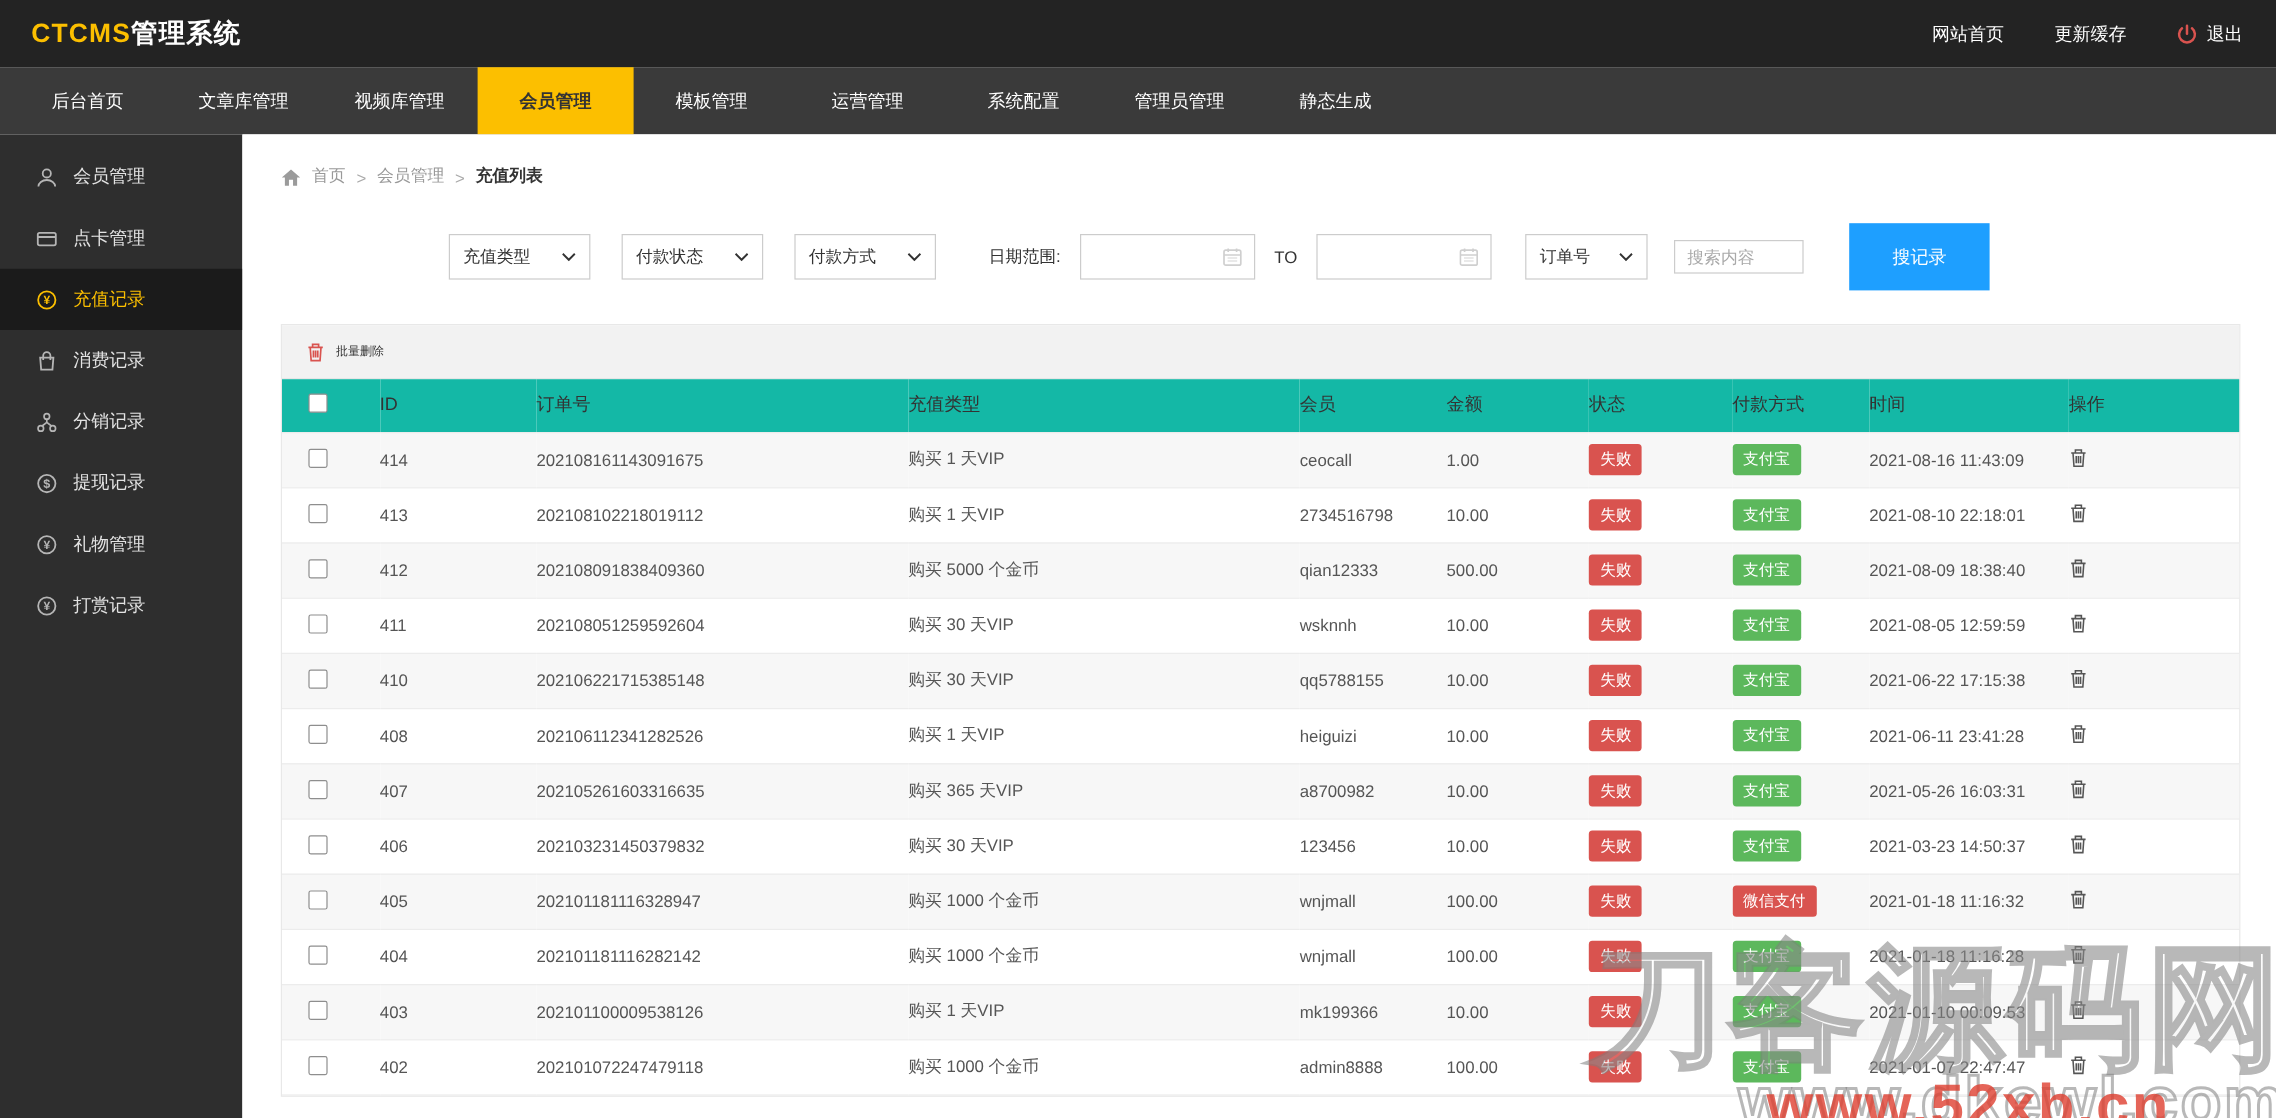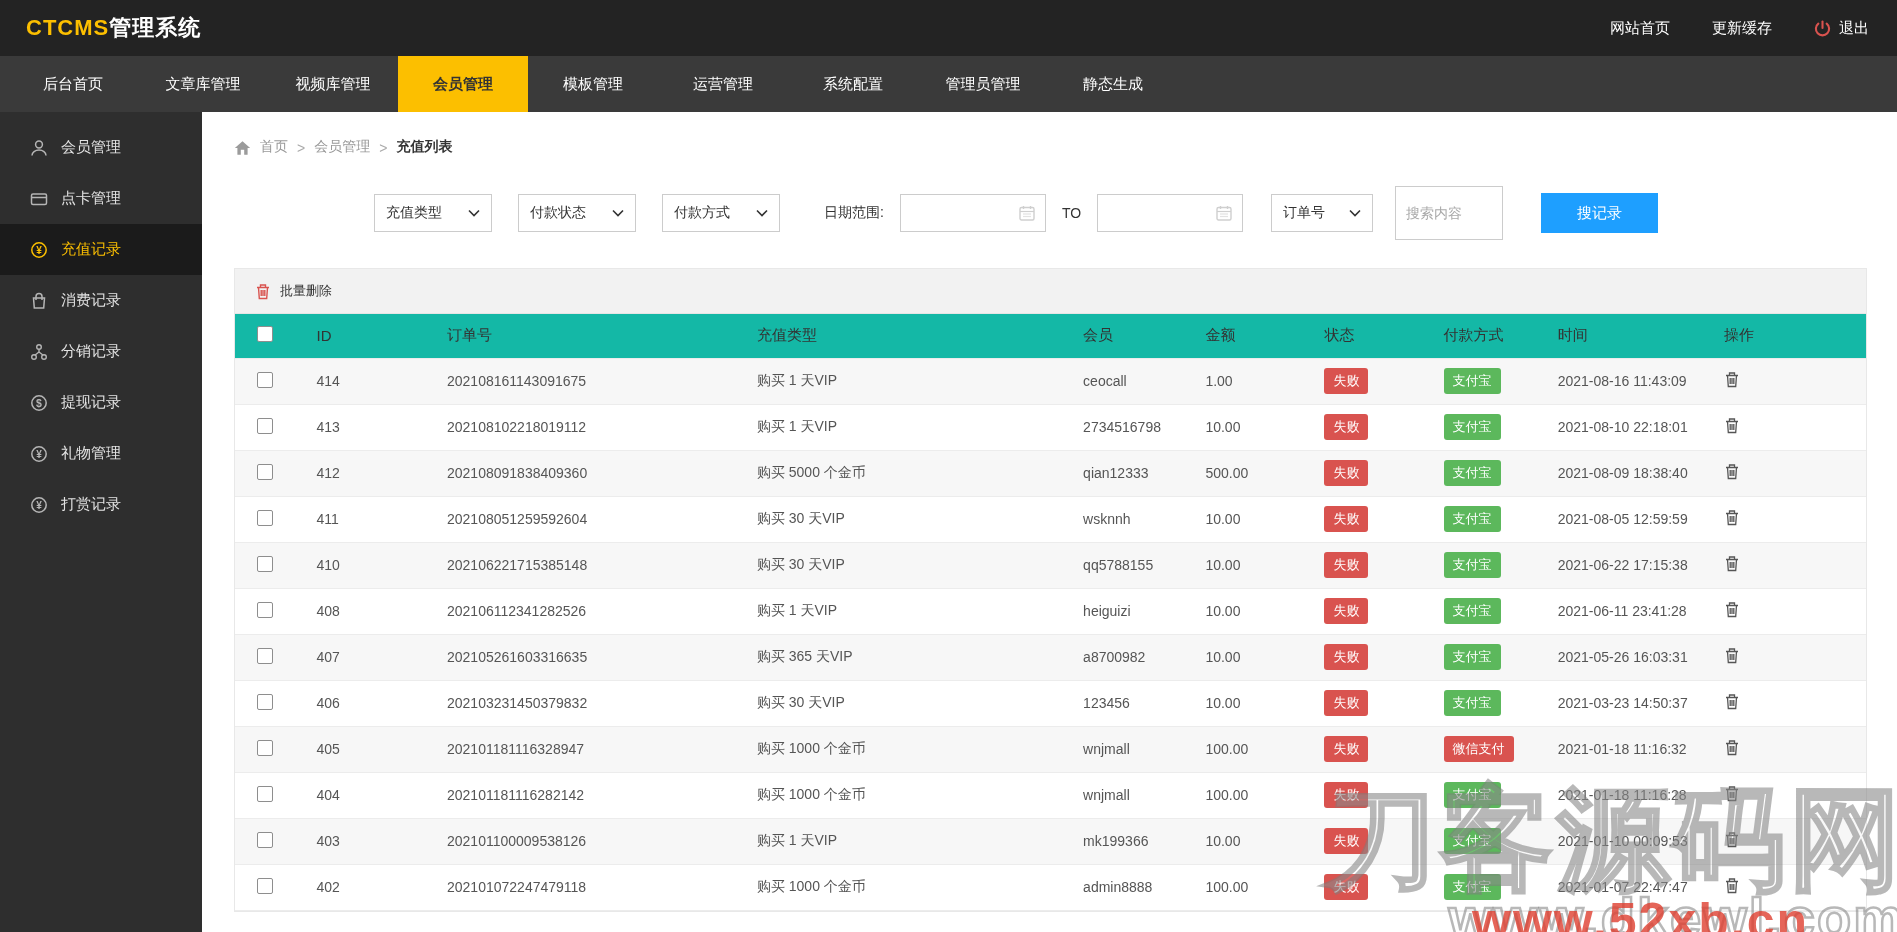--- a/index.html
+++ b/index.html
@@ -39,31 +39,31 @@
   
   .filters { display:flex; align-items:center; margin:30px 0 0 172px; gap:0; }
   .sel { width:118px; height:38px; border:1px solid #ccc; background:#fff; display:flex;
     align-items:center; justify-content:space-between; padding:0 11px; font-size:14px;
     color:#333; cursor:pointer; margin-right:26px; }
   .date-label { font-size:14px; color:#333; margin:0 16px 0 18px; }
   .date-input { width:146px; height:38px; border:1px solid #ccc; display:flex; align-items:center;
     justify-content:flex-end; padding:0 10px; cursor:text; background:#fff; }
   .to-label { font-size:14px; color:#333; margin:0 16px; }
   .sel.small { width:102px; margin:0 22px 0 28px; }
-  .search-input { width:108px; height:54px; border:1px solid #ccc; font-size:14px; padding:0 10px;
+  .search-input { width:108px; height:28px; border:1px solid #ccc; font-size:14px; padding:0 10px;
     color:#333; outline:none; }
   .search-input::placeholder { color:#a9a9a9; }
-  .search-btn { width:117px; height:40px; background:#1e9fff; color:#fff; border:none;
+  .search-btn { width:117px; height:56px; background:#1e9fff; color:#fff; border:none;
     font-size:15px; margin-left:38px; cursor:pointer; }
 
   
   .panel { margin:28px 30px 0 32px; border:1px solid #e8e8e8; }
   .bulk-bar { height:45px; background:#f2f2f2; border-bottom:1px solid #e6e6e6;
     display:flex; align-items:center; gap:9px; padding-left:20px; }
-  .bulk-bar span { font-size:13px; color:#333; cursor:pointer; }
+  .bulk-bar span { font-size:10px; color:#333; cursor:pointer; }
   table { width:100%; border-collapse:collapse; table-layout:fixed; }
   thead th { height:44px; font-size:15px; color:#333; font-weight:normal; text-align:left;
     border-bottom:1px solid #ececec; background:#14b8a6; }
   tbody td { height:46px; font-size:14px; color:#555; border-bottom:1px solid #ececec; }
   tbody tr:nth-child(odd) { background:#f7f7f7; }
   td.cb-cell, th.cb-cell { padding-left:22px; }
   .badge { display:inline-block; padding:4px 9px; border-radius:3px; color:#fff; font-size:13px; }
   .badge.red { background:#d9534f; }
   .badge.green { background:#5cb85c; }
   input[type=checkbox] { appearance:none; width:16px; height:16px; border:1px solid #8e8e8e;

